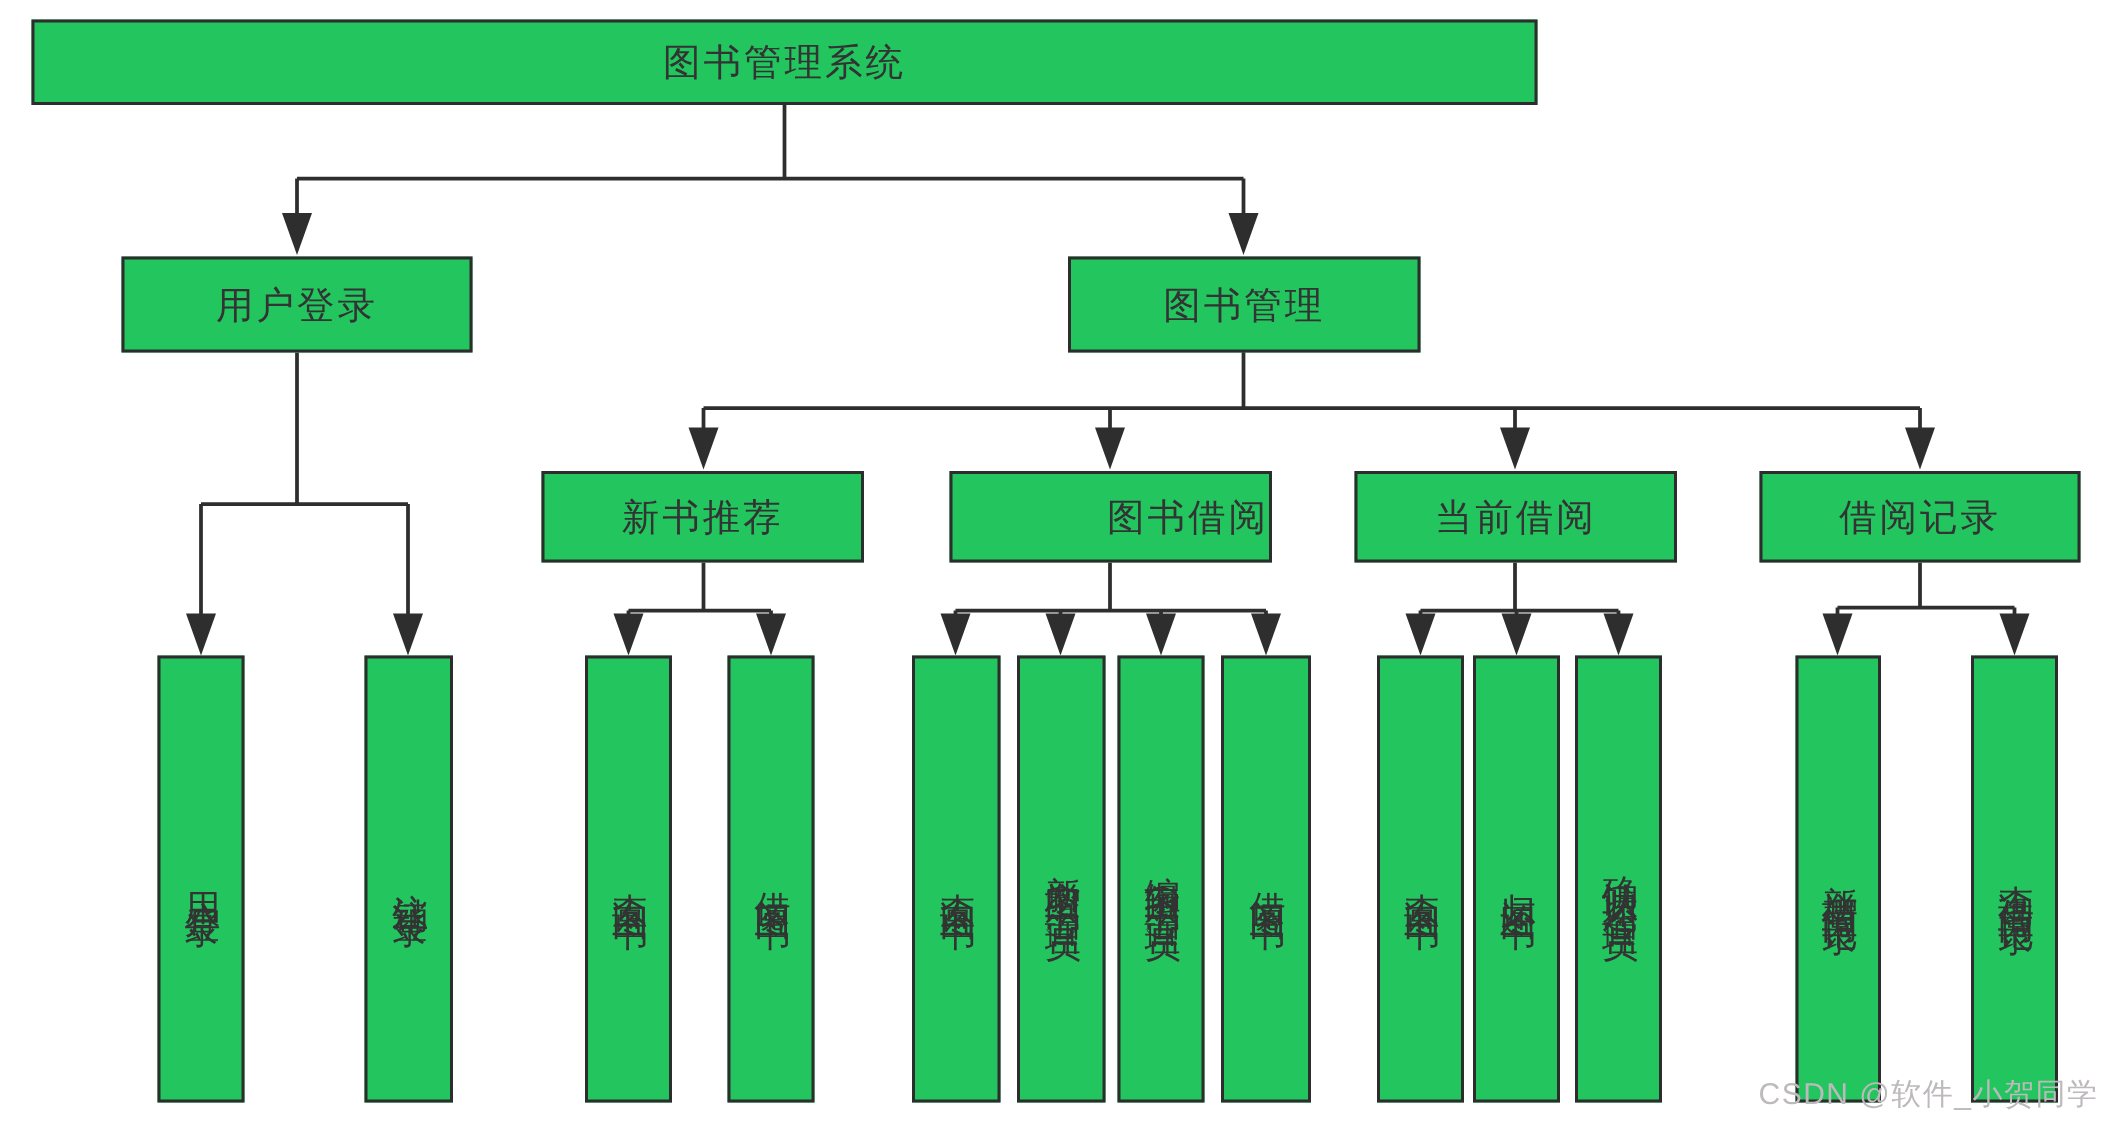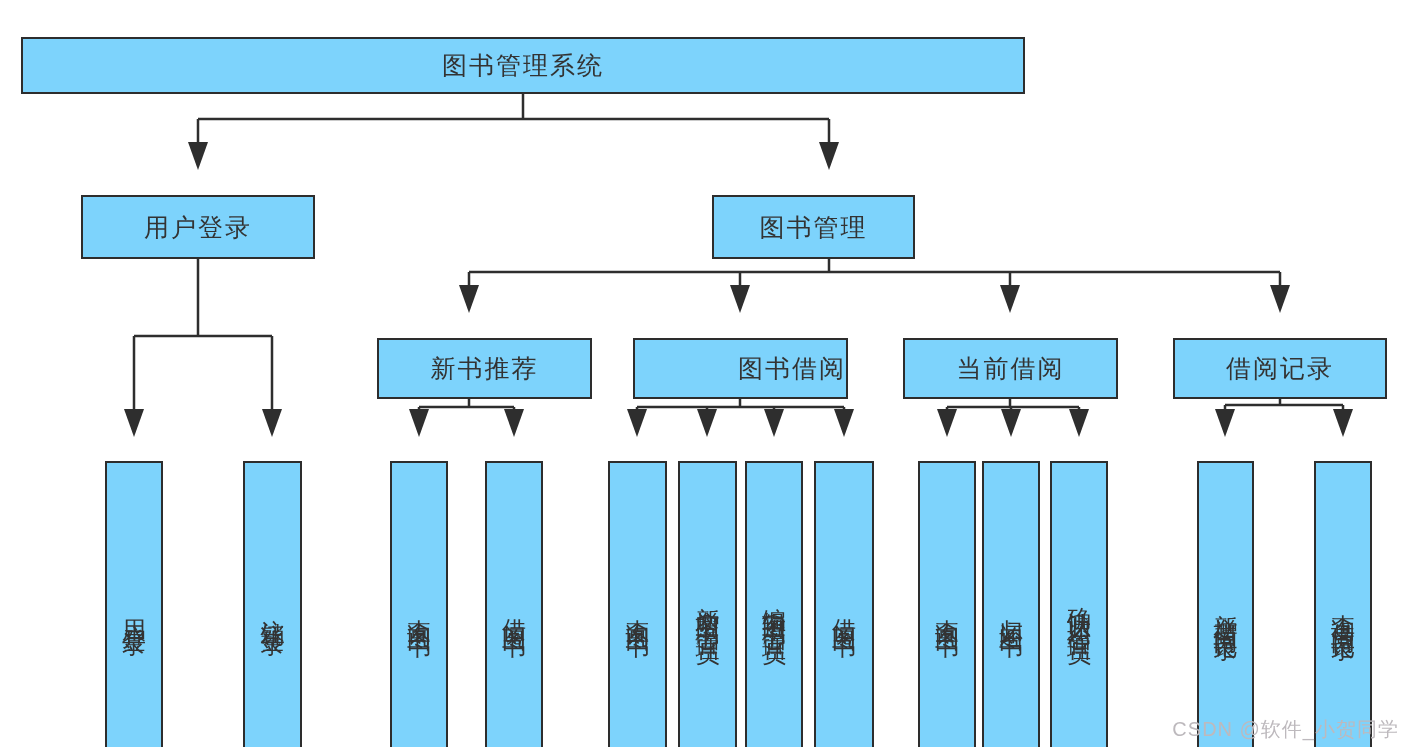--- a/index.html
+++ b/index.html
@@ -27,26 +27,25 @@
     stroke-width: 2.5;
   }
   .connectors polygon {
     fill: #2e2e2e;
     stroke: none;
   }
   .node {
     position: absolute;
     box-sizing: border-box;
     border: 2.5px solid #2d2d2d;
-    background: #7dd3fc;
+    background: #22c55e;
     display: flex;
     align-items: center;
     justify-content: center;
     color: #333333;
-    margin-top: 24px;
   }
   .node.h span {
     font-size: 25px;
     letter-spacing: 2px;
     white-space: nowrap;
   }
   .node.v span {
     writing-mode: vertical-rl;
     text-orientation: mixed;
     font-size: 24px;
@@ -98,25 +97,25 @@
     <polygon points="1333,409 1353,409 1343,437"></polygon>
   </svg>
 
   <div class="node h" style="left:21px; top:13px; width:1004px; height:57px;">
     <span>图书管理系统</span>
   </div>
 
   <div class="node h" style="left:81px; top:171px; width:234px; height:64px;">
     <span>用户登录</span>
   </div>
-  <div class="node h" style="left:712px; top:171px; width:203px; height:64px;">
+  <div class="node h" style="left:712px; top:171px; width:235px; height:64px;">
     <span>图书管理</span>
   </div>
 
-  <div class="node h" style="left:377px; top:314px; width:215px; height:61px;">
+  <div class="node h" style="left:361px; top:314px; width:215px; height:61px;">
     <span>新书推荐</span>
   </div>
   <div class="node h" style="left:633px; top:314px; width:215px; height:61px;justify-content:flex-end;">
     <span>图书借阅</span>
   </div>
   <div class="node h" style="left:903px; top:314px; width:215px; height:61px;">
     <span>当前借阅</span>
   </div>
   <div class="node h" style="left:1173px; top:314px; width:214px; height:61px;">
     <span>借阅记录</span>

